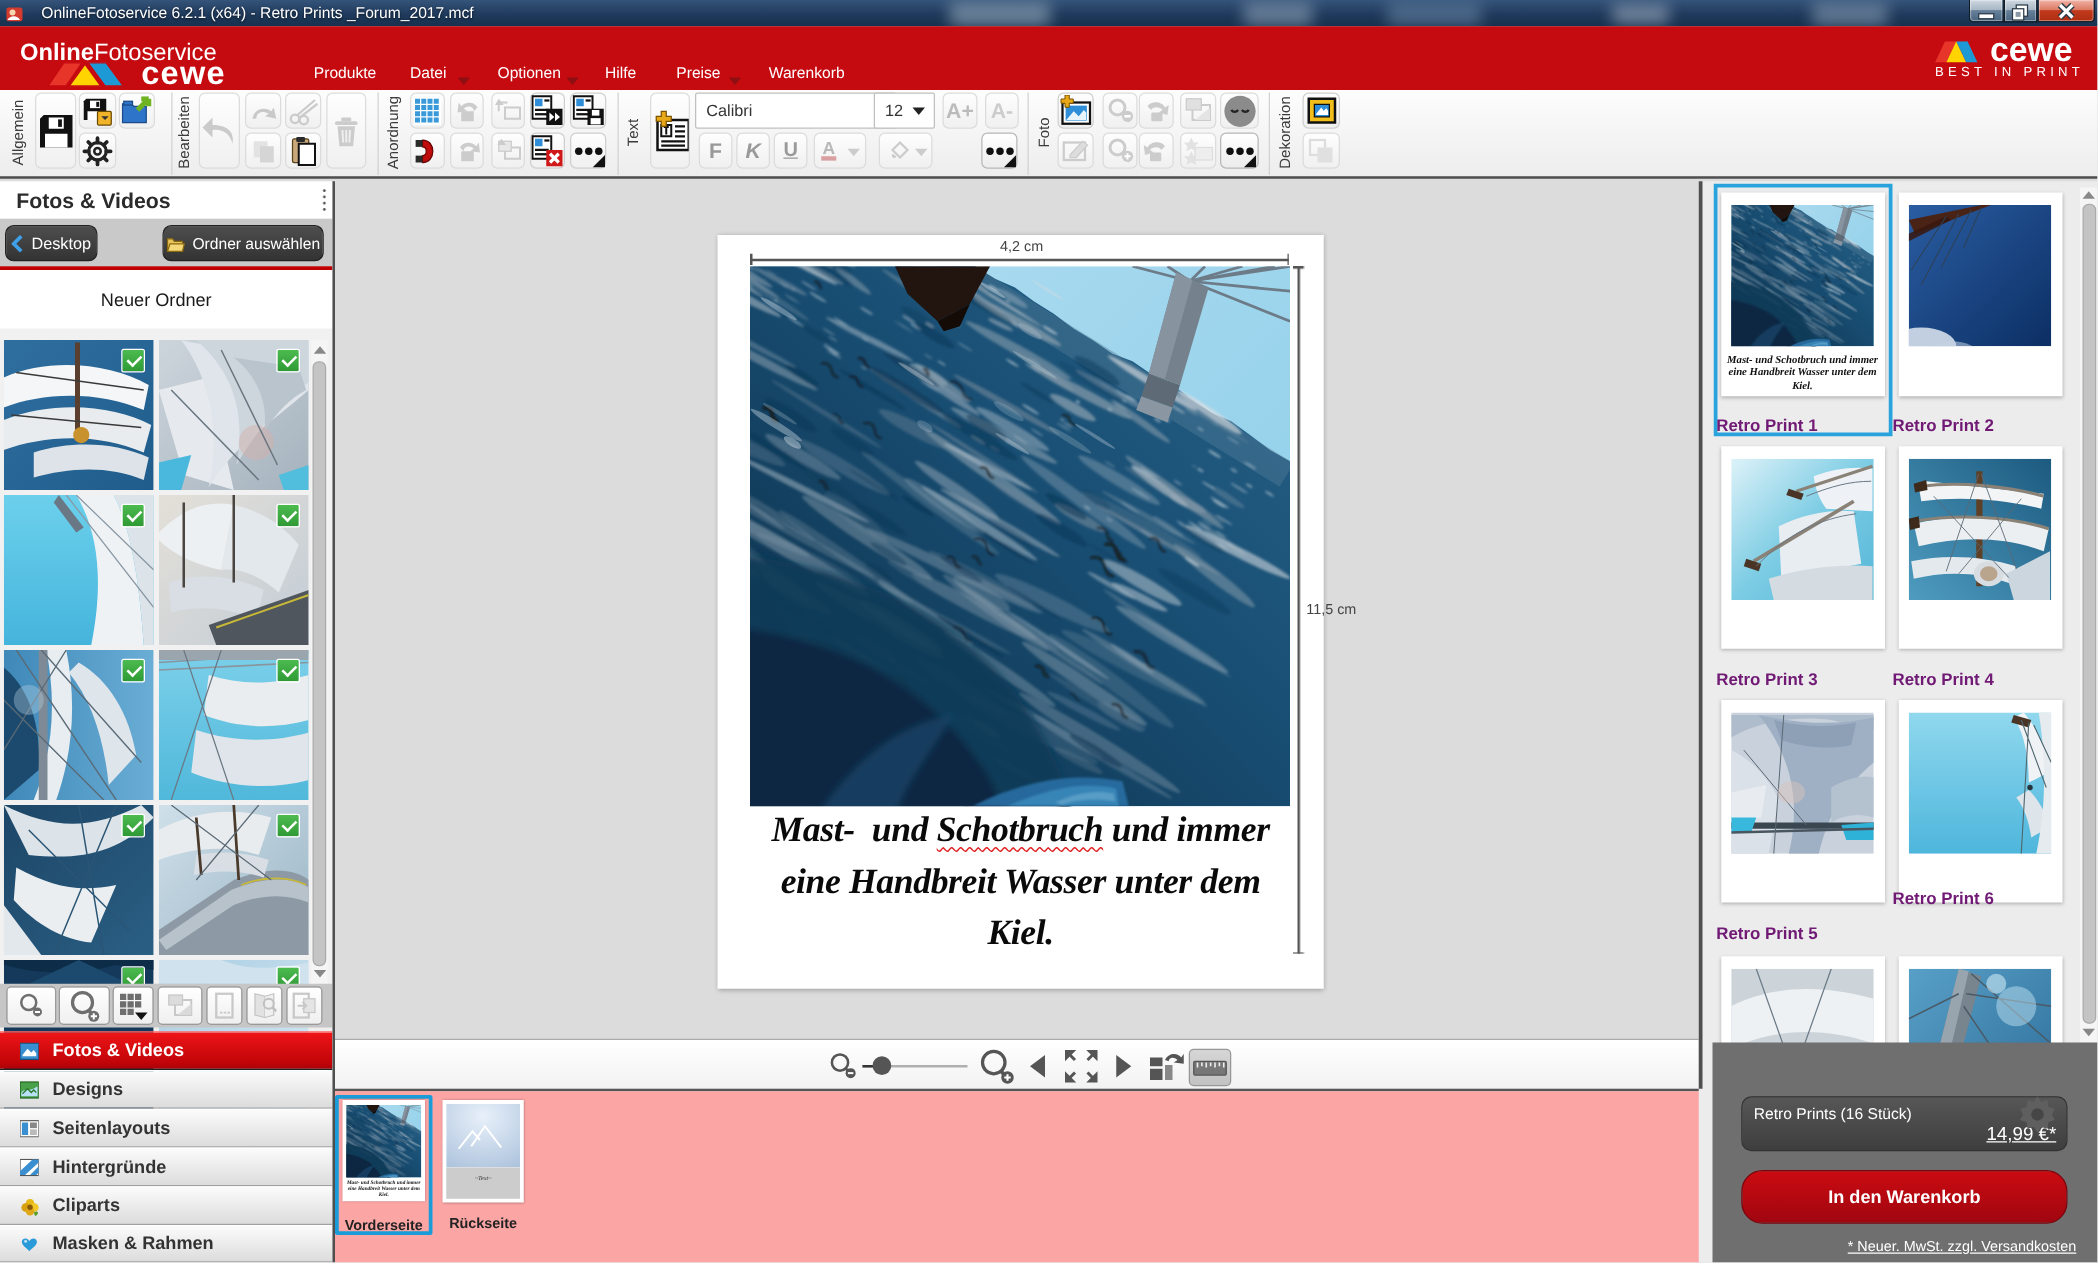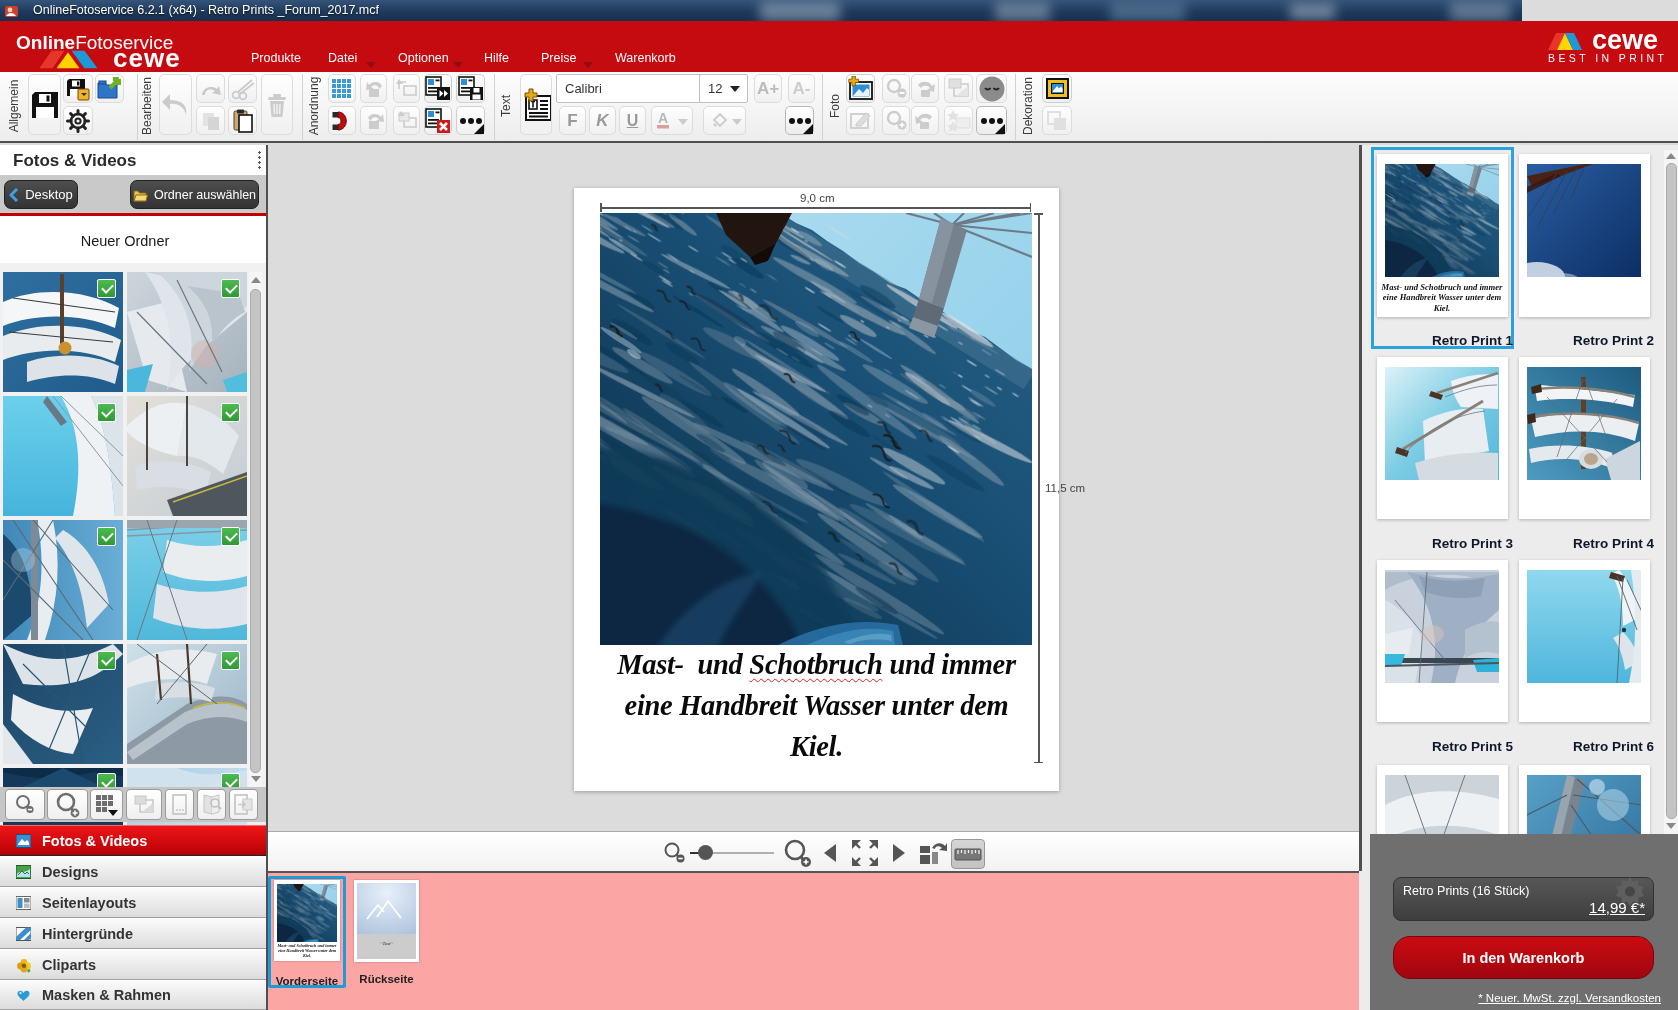--- a/index.html
+++ b/index.html
@@ -1,19 +1,19 @@
 <!DOCTYPE html>
 <html><head><meta charset="utf-8">
 <style>
 *{margin:0;padding:0;box-sizing:border-box}
 html,body{width:1678px;height:1010px;overflow:hidden;font-family:"Liberation Sans",sans-serif}
 .abs{position:absolute}
 #app{position:relative;width:1678px;height:1010px;background:#dcdcdc}
 
-#titlebar{left:0;top:0;width:1522px;height:21px;background:linear-gradient(#35547a,#1f3a5c 55%,#17304e);overflow:hidden}
+#titlebar{left:0;top:0;width:1678px;height:21px;background:linear-gradient(#35547a,#1f3a5c 55%,#17304e);overflow:hidden}
 #titlebar .blob{position:absolute;filter:blur(6px);opacity:.55}
 #title-ic{left:5px;top:4px;width:15px;height:13px}
 #title-tx{left:33px;top:3px;color:#fff;font-size:12.5px;text-shadow:0 1px 2px rgba(0,0,0,.7)}
 .winbtn{position:absolute;top:0;height:18px;border:1px solid #101c26;border-top:none;background:linear-gradient(#cdd7e0 0%,#a9b8c5 45%,#66809a 50%,#4a6580 100%);box-shadow:inset 0 0 0 1px rgba(255,255,255,.35)}
 #btn-close{background:linear-gradient(#f0b0a4 0%,#dd7d65 45%,#c23a1d 50%,#ad2e12 100%)}
 
 #redbar{left:0;top:21px;width:1678px;height:51px;background:#c50a10}
 .menuitem{position:absolute;top:30px;color:#fff;font-size:12.5px}
 .menucaret{position:absolute;top:41px;width:0;height:0;border-left:5px solid transparent;border-right:5px solid transparent;border-top:6px solid #8d0f12}
 
@@ -50,21 +50,21 @@
 #canvas{left:268px;top:145px;width:1091px;height:686px;background:#dcdcdc}
 #card{left:306px;top:43px;width:485px;height:603px;background:#fff;box-shadow:0 1px 4px rgba(0,0,0,.3)}
 
 #zoomstrip{left:268px;top:831px;width:1091px;height:40px;background:linear-gradient(#fff,#f2f2f2);border-top:1px solid #aaa}
 #botline{left:268px;top:871px;width:1092px;height:2px;background:#555}
 #botstrip{left:268px;top:873px;width:1092px;height:137px;background:#fca5a5}
 
 #rightpanel{left:1359px;top:145px;width:319px;height:865px;background:#ececec}
 #rp-div{left:1359px;top:145px;width:2.5px;height:726px;background:#4f4f4f}
 .rcard{position:absolute;width:131px;background:#fff;box-shadow:0 1px 3px rgba(0,0,0,.25)}
-.rlabel{position:absolute;font-size:13.5px;font-weight:bold;color:#0f172a;text-align:right;width:140px}
+.rlabel{position:absolute;font-size:13.5px;font-weight:bold;color:#701a75;text-align:left;width:140px}
 #sel1{position:absolute;border:3px solid #29a3dc;background:#e4f2fa}
 #overlay{position:absolute;left:11px;top:689px;width:308px;height:176px;background:#6f6f6f}
 #ov-box{position:absolute;left:23px;top:43px;width:261px;height:44px;background:linear-gradient(#575757,#3e3e3e);border:1px solid #323232;border-radius:8px;color:#fff}
 #ov-btn{position:absolute;left:23px;top:102px;width:261px;height:43px;background:linear-gradient(#cb0b11,#a00610);border:1px solid #7a040c;border-radius:17px;color:#fff;font-weight:bold;font-size:14.5px;display:flex;align-items:center;justify-content:center}
 #ov-link{position:absolute;right:17px;top:158px;color:#fff;font-size:11.5px;text-decoration:underline}
 .scrt{position:absolute;background:#f5f5f5}
 .scrthumb{position:absolute;background:#c4c4c4;border:1px solid #aaa;border-radius:5px}
 .sarr{width:0;height:0;border-left:5px solid transparent;border-right:5px solid transparent}
 .up{border-bottom:6px solid #888}
 .dn{border-top:6px solid #888}
@@ -1224,21 +1224,21 @@
 <div class="abs" id="canvas">
 <div class="abs" id="card">
 <div class="abs" style="left:26px;top:25px;width:432px;height:432px"><svg width="432" height="432">
             <use href="#waterpic"></use>
           </svg></div>
 <div class="abs" id="cardtext">Mast-&nbsp; und <span style="text-decoration:underline;text-decoration-style:wavy;text-decoration-color:#e02020;text-decoration-thickness:1px;text-underline-offset:4px">Schotbruch</span> und immer<br>eine Handbreit Wasser unter dem<br>Kiel.</div>
 </div>
 <div class="abs" style="left:332px;top:62px;width:431px;height:1.5px;background:#555"></div>
 <div class="abs" style="left:332px;top:58px;width:1.5px;height:9px;background:#555"></div>
 <div class="abs" style="left:761.5px;top:58px;width:1.5px;height:9px;background:#555"></div>
-<div class="dimlabel" style="left:528px;top:47px;background:rgba(255,255,255,.8);padding:0 4px;border-radius:4px">9,0 cm</div>
+<div class="dimlabel" style="left:528px;top:47px;background:rgba(255,255,255,.8);padding:0 4px;border-radius:4px">4,2 cm</div>
 <div class="abs" style="left:770px;top:68px;width:1.5px;height:550px;background:#555"></div>
 <div class="abs" style="left:766px;top:68px;width:9px;height:1.5px;background:#555"></div>
 <div class="abs" style="left:766px;top:616.5px;width:9px;height:1.5px;background:#555"></div>
 <div class="dimlabel" style="left:777px;top:337px">11,5 cm</div>
 </div>
 
 <div class="abs" id="zoomstrip">
 <div class="abs" style="left:394px;top:9px"><svg width="26" height="24">
           <circle cx="10" cy="9" r="6.5" fill="none" stroke="#555" stroke-width="2"></circle>
           <path d="M14.5 13.5 L18 18" stroke="#555" stroke-width="2.2"></path>
@@ -1381,21 +1381,21 @@
 <div class="abs" style="left:8px;top:10px;width:114px;height:113px"><svg width="114" height="113">
             <rect width="114" height="113" fill="url(#rg6)"></rect>
             <path d="M92 0 C104 14 110 30 112 48 L96 56 C96 34 92 16 84 4 Z" fill="#f0f3f6"></path>
             <path d="M96 62 C104 70 110 80 112 92 L98 100 C96 86 92 76 86 68 Z" fill="#dde4ea"></path>
             <path d="M104 0 L114 0 L114 113 L102 113 C110 76 110 38 104 0 Z" fill="#e6ebef"></path>
             <path d="M84 2 L98 6 L96 12 L82 8 Z" fill="#4a3426"></path>
             <path d="M90 6 L110 60 M96 8 L90 113 M100 10 L114 40" stroke="#50666e" stroke-width=".9"></path>
             <circle cx="97" cy="60" r="2.2" fill="#26343c"></circle>
           </svg></div>
 </div>
-<div class="rlabel" style="left:155px;top:594px">Retro Print 6</div>
+<div class="rlabel" style="left:155px;top:566px">Retro Print 6</div>
 <div class="rcard" style="left:18px;top:620px;height:162px">
 <div class="abs" style="left:8px;top:10px;width:114px;height:113px"><svg width="114" height="113">
             <rect width="114" height="113" fill="#ccd4da"></rect>
             <path d="M0 30 C30 14 70 12 114 24 L114 60 C74 46 34 48 0 64 Z" fill="#eef1f4"></path>
             <path d="M0 80 C36 66 76 66 114 78 L114 113 L0 113 Z" fill="#e2e7eb"></path>
             <path d="M20 0 L60 113 M80 0 L40 113" stroke="#6a7a86" stroke-width="1"></path>
           </svg></div>
 </div>
 <div class="rcard" style="left:160px;top:620px;height:162px">
 <div class="abs" style="left:8px;top:10px;width:114px;height:113px"><svg width="114" height="113">

